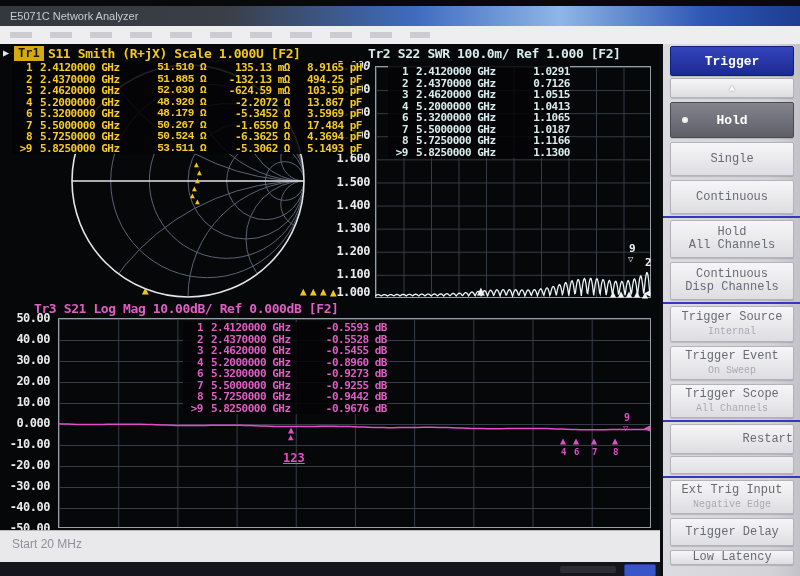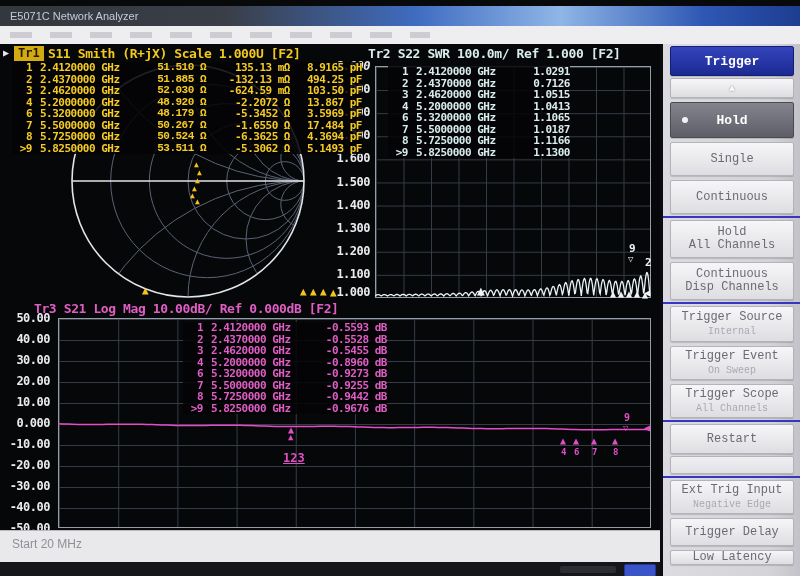--- a/index.html
+++ b/index.html
@@ -369,21 +369,21 @@
         </div>
         <div class="sk" style="top: 302px; height: 34px;">
           <span>Trigger Event</span>
           <span class="sub">On Sweep</span>
         </div>
         <div class="sk" style="top: 340px; height: 34px;">
           <span>Trigger Scope</span>
           <span class="sub">All Channels</span>
         </div>
         <div class="skdiv" style="top: 376px;"></div>
-        <div class="sk" style="top: 380px; height: 30px;">
+        <div class="sk" style="top: 380px; height: 30px; align-items: flex-end;">
           <span>Restart</span>
         </div>
         <div class="sk spacer" style="top: 412px; height: 18px;"></div>
         <div class="skdiv" style="top: 432px;"></div>
         <div class="sk" style="top: 436px; height: 34px;">
           <span>Ext Trig Input</span>
           <span class="sub">Negative Edge</span>
         </div>
         <div class="sk" style="top: 474px; height: 28px;">
           <span>Trigger Delay</span>

